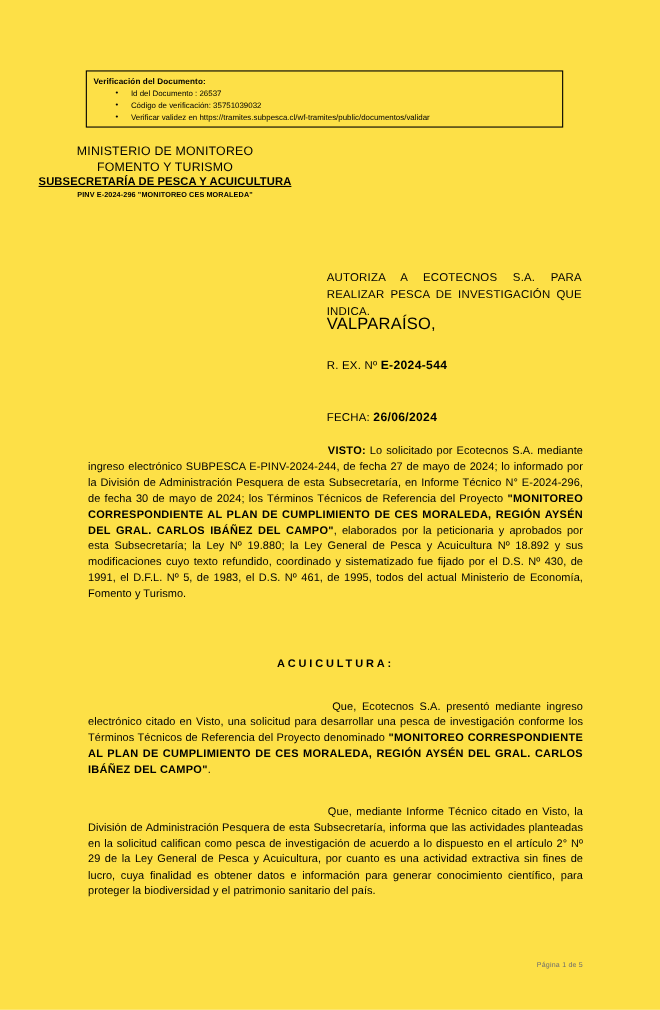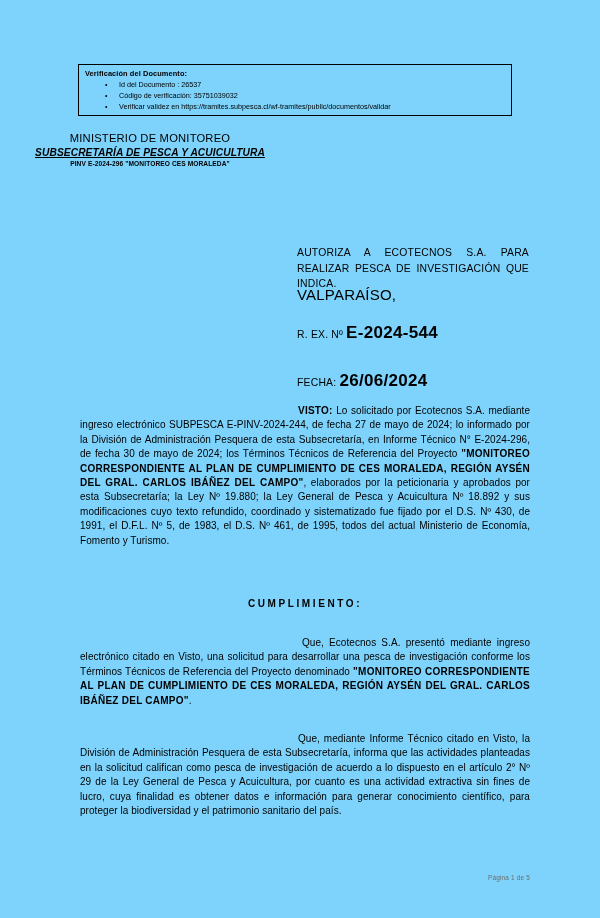--- a/index.html
+++ b/index.html
@@ -12,21 +12,21 @@
     height: 918px;
     position: relative;
     font-family: "Liberation Sans", sans-serif;
     color: #000000;
     overflow: hidden;
   }
 
   .page {
     position: absolute;
     inset: 0;
-    background: #7dd3fc;
+    background: #fde047;
   }
 
   
   .verif-box {
     position: absolute;
     left: 78px;
     top: 64px;
     width: 434px;
     height: 52px;
     border: 1px solid #000000;
@@ -73,21 +73,20 @@
     line-height: 13.5px;
     letter-spacing: 0.2px;
   }
   .hdr-sub {
     font-size: 10.2px;
     line-height: 12.5px;
     font-weight: bold;
     text-decoration: underline;
     letter-spacing: 0.1px;
     margin-top: 1px;
-    font-style: italic;
   }
   .hdr-proj {
     font-size: 6.6px;
     line-height: 8.5px;
     font-weight: bold;
     margin-top: 1px;
     letter-spacing: 0.1px;
   }
 
   
@@ -111,21 +110,21 @@
     line-height: 15px;
     letter-spacing: 0.2px;
   }
   .rnum {
     top: 325px;
     font-size: 10.4px;
     line-height: 15px;
     letter-spacing: 0.2px;
   }
   .rnum b, .rdate b {
-    font-size: 17px;
+    font-size: 11px;
     font-weight: bold;
     letter-spacing: 0.3px;
   }
   .rdate {
     top: 373px;
     font-size: 10.4px;
     line-height: 15px;
     letter-spacing: 0.2px;
   }
 
@@ -204,20 +203,21 @@
       </li>
       <li>
         <span class="bullet">•</span>
         <span>Verificar validez en https://tramites.subpesca.cl/wf-tramites/public/documentos/validar</span>
       </li>
     </ul>
   </div>
 
   <div class="hdr">
     <div class="hdr-line">MINISTERIO DE MONITOREO</div>
+    <div class="hdr-line">FOMENTO Y TURISMO</div>
     <div class="hdr-sub">SUBSECRETARÍA DE PESCA Y ACUICULTURA</div>
     <div class="hdr-proj">PINV E-2024-296 "MONITOREO CES MORALEDA"</div>
   </div>
 
   <div class="rblock rtitle">AUTORIZA A ECOTECNOS S.A. PARA REALIZAR PESCA DE INVESTIGACIÓN QUE INDICA.</div>
   <div class="rblock rcity">VALPARAÍSO,</div>
   <div class="rblock rnum">
     <span>R. EX. Nº</span>
     <b>E-2024-544</b>
   </div>
@@ -226,21 +226,21 @@
     <b>26/06/2024</b>
   </div>
 
   <div class="body-wrap">
     <p class="para">
       <span class="lead-indent"></span><b class="strong">VISTO:</b><span> Lo solicitado por Ecotecnos S.A. mediante ingreso electrónico SUBPESCA E-PINV-2024-244, de fecha 27 de mayo de 2024; lo informado por la División de Administración Pesquera de esta Subsecretaría, en Informe Técnico N° E-2024-296, de fecha 30 de mayo de 2024; los Términos Técnicos de Referencia del Proyecto </span><b class="strong">"MONITOREO CORRESPONDIENTE AL PLAN DE CUMPLIMIENTO DE CES MORALEDA, REGIÓN AYSÉN DEL GRAL. CARLOS IBÁÑEZ DEL CAMPO"</b><span>, elaborados por la peticionaria y aprobados por esta Subsecretaría; la Ley Nº 19.880; la Ley General de Pesca y Acuicultura Nº 18.892 y sus modificaciones cuyo texto refundido, coordinado y sistematizado fue fijado por el D.S. Nº 430, de 1991, el D.F.L. Nº 5, de 1983, el D.S. Nº 461, de 1995, todos del actual Ministerio de Economía, Fomento y Turismo.</span>
     </p>
   </div>
 
   <div class="considerando-wrap">
-    <p class="considerando">CUMPLIMIENTO:</p>
+    <p class="considerando">ACUICULTURA:</p>
   </div>
 
   <div class="body-wrap" style="top: 636px;">
     <p class="para">
       <span class="lead-indent-2"></span><span>Que, Ecotecnos S.A. presentó mediante ingreso electrónico citado en Visto, una solicitud para desarrollar una pesca de investigación conforme los Términos Técnicos de Referencia del Proyecto denominado </span><b class="strong">"MONITOREO CORRESPONDIENTE AL PLAN DE CUMPLIMIENTO DE CES MORALEDA, REGIÓN AYSÉN DEL GRAL. CARLOS IBÁÑEZ DEL CAMPO"</b><span>.</span>
     </p>
   </div>
 
   <div class="body-wrap" style="top: 732px;">
     <p class="para">

